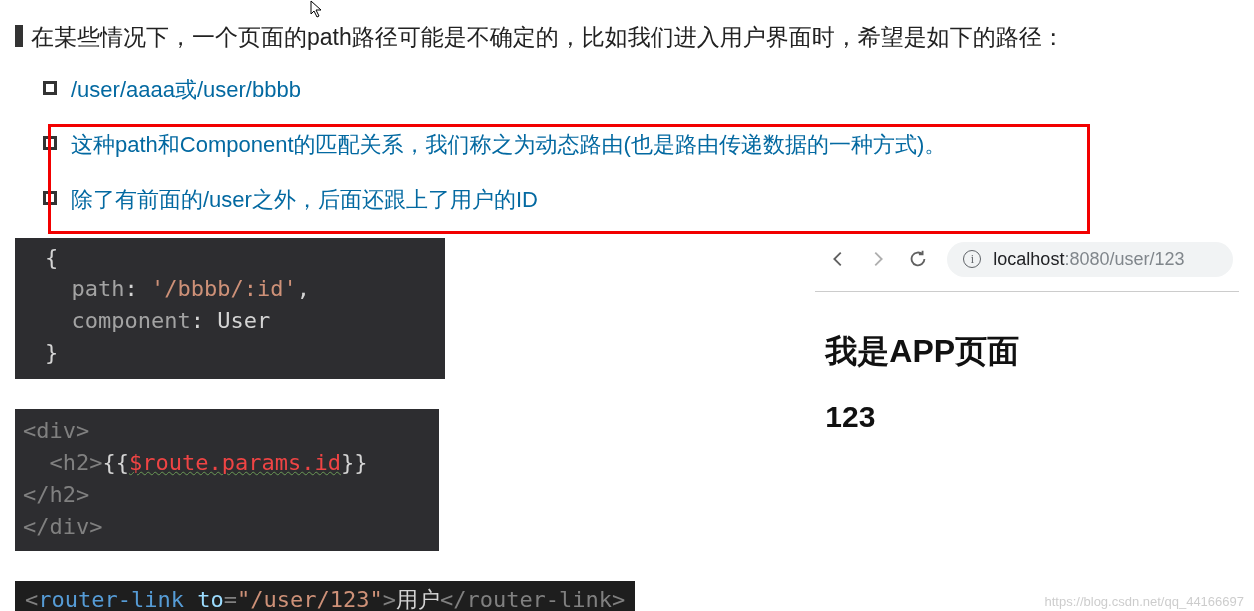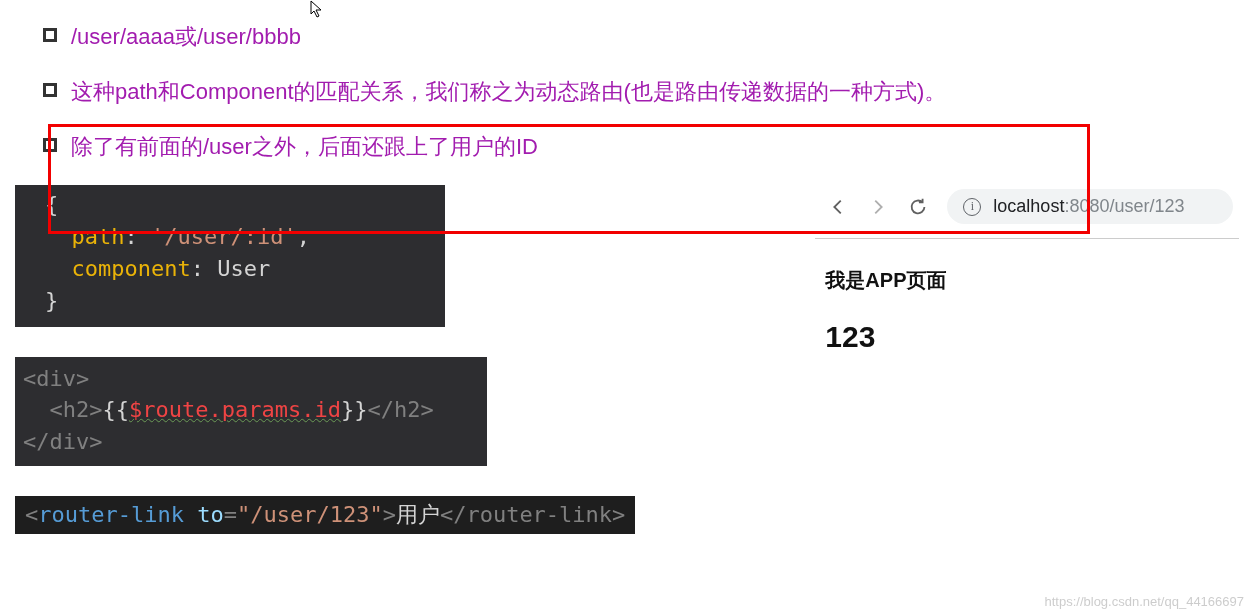--- a/index.html
+++ b/index.html
@@ -48,21 +48,21 @@
     .sub-item .marker {
       width: 14px;
       height: 14px;
       border: 3px solid #333;
       margin-right: 14px;
       margin-top: 8px;
       flex-shrink: 0;
     }
     .sub-text {
       font-size: 22px;
-      color: #a21caf;
+      color: #0369a1;
       line-height: 1.5;
       text-align: center;
     }
     .red-box {
       position: absolute;
       left: 48px;
       top: 124px;
       width: 1042px;
       height: 110px;
       border: 3px solid #f20000;
@@ -78,31 +78,31 @@
     .code-block-1 {
       background: #2d2d30;
       color: #9cdcfe;
       font-family: Consolas, monospace;
       font-size: 22px;
       line-height: 1.45;
       padding: 4px 30px 10px 30px;
       width: 430px;
     }
     .code-block-1 .brace { color: #d4d4d4; }
-    .code-block-1 .key { color: #eab308; }
+    .code-block-1 .key { color: #a3a3a3; }
     .code-block-1 .str { color: #ce9178; }
     .code-block-1 .punct { color: #d4d4d4; }
     .code-block-1 .ident { color: #d4d4d4; }
     .code-block-2 {
       background: #2d2d30;
       font-family: Consolas, monospace;
       font-size: 22px;
       line-height: 1.45;
       padding: 6px 30px 8px 8px;
-      width: 472px;
+      width: 424px;
       margin-top: 30px;
       color: #d4d4d4;
     }
     .code-block-2 .tag { color: #808080; }
     .code-block-2 .expr { color: #d4d4d4; }
     .code-block-2 .route { color: #ef4444; }
     .code-block-2 .underline { text-decoration: underline wavy #6a9955; text-decoration-thickness: 1px; }
     .code-block-3 {
       background: #1e1e1e;
       font-family: Consolas, monospace;
@@ -154,24 +154,24 @@
       justify-content: center;
       font-size: 12px;
       font-family: serif;
       color: #5f6368;
       flex-shrink: 0;
     }
     .url-text .host { color: #202124; }
     .url-text .gray { color: #80868b; }
     .page-body { padding: 20px 10px 0 10px; }
     .app-title {
-      font-size: 20px;
+      font-size: 32px;
       font-weight: bold;
       color: #111;
-      margin: 8px 0 26px 0;
+      margin: 18px 0 26px 0;
     }
     .nav-links {
       font-size: 19px;
       color: #1a0dab;
       text-decoration: underline;
       margin-bottom: 30px;
       display: block;
     }
     .result-num {
       font-size: 30px;
@@ -188,20 +188,24 @@
     }
   </style>
 </head>
 <body>
 
 <svg class="cursor" viewBox="0 0 14 18">
     <path d="M1 1 L1 14 L4 11 L7 17 L9 16 L6 10 L11 10 Z" fill="#fff" stroke="#000" stroke-width="1"></path>
   </svg>
 
 <div class="content">
+  <div class="main-bullet">
+    <div class="marker"></div>
+    <div class="main-text">在某些情况下，一个页面的path路径可能是不确定的，比如我们进入用户界面时，希望是如下的路径：</div>
+  </div>
 
   <div class="sub-list">
     <div class="sub-item">
       <div class="marker"></div>
       <div class="sub-text">/user/aaaa或/user/bbbb</div>
     </div>
     <div class="sub-item">
       <div class="marker"></div>
       <div class="sub-text">这种path和Component的匹配关系，我们称之为动态路由(也是路由传递数据的一种方式)。</div>
     </div>
@@ -210,21 +214,21 @@
       <div class="sub-text">除了有前面的/user之外，后面还跟上了用户的ID</div>
     </div>
   </div>
 
   <div class="red-box"></div>
 
   <div class="code-row">
     <div class="code-col">
       <div class="code-block-1">
         <div><span class="brace">{</span></div>
-        <div>&nbsp;&nbsp;<span class="key">path</span><span class="punct">: </span><span class="str">'/user/:id'</span><span class="punct">,</span></div>
+        <div>&nbsp;&nbsp;<span class="key">path</span><span class="punct">: </span><span class="str">'/bbbb/:id'</span><span class="punct">,</span></div>
         <div>&nbsp;&nbsp;<span class="key">component</span><span class="punct">: </span><span class="ident">User</span></div>
         <div><span class="brace">}</span></div>
       </div>
 
       <div class="code-block-2">
         <div><span class="tag">&lt;div&gt;</span></div>
         <div>&nbsp;&nbsp;<span class="tag">&lt;h2&gt;</span><span class="expr">{{</span><span class="route underline">$route.params.id</span><span class="expr">}}</span><span class="tag">&lt;/h2&gt;</span></div>
         <div><span class="tag">&lt;/div&gt;</span></div>
       </div>
 

